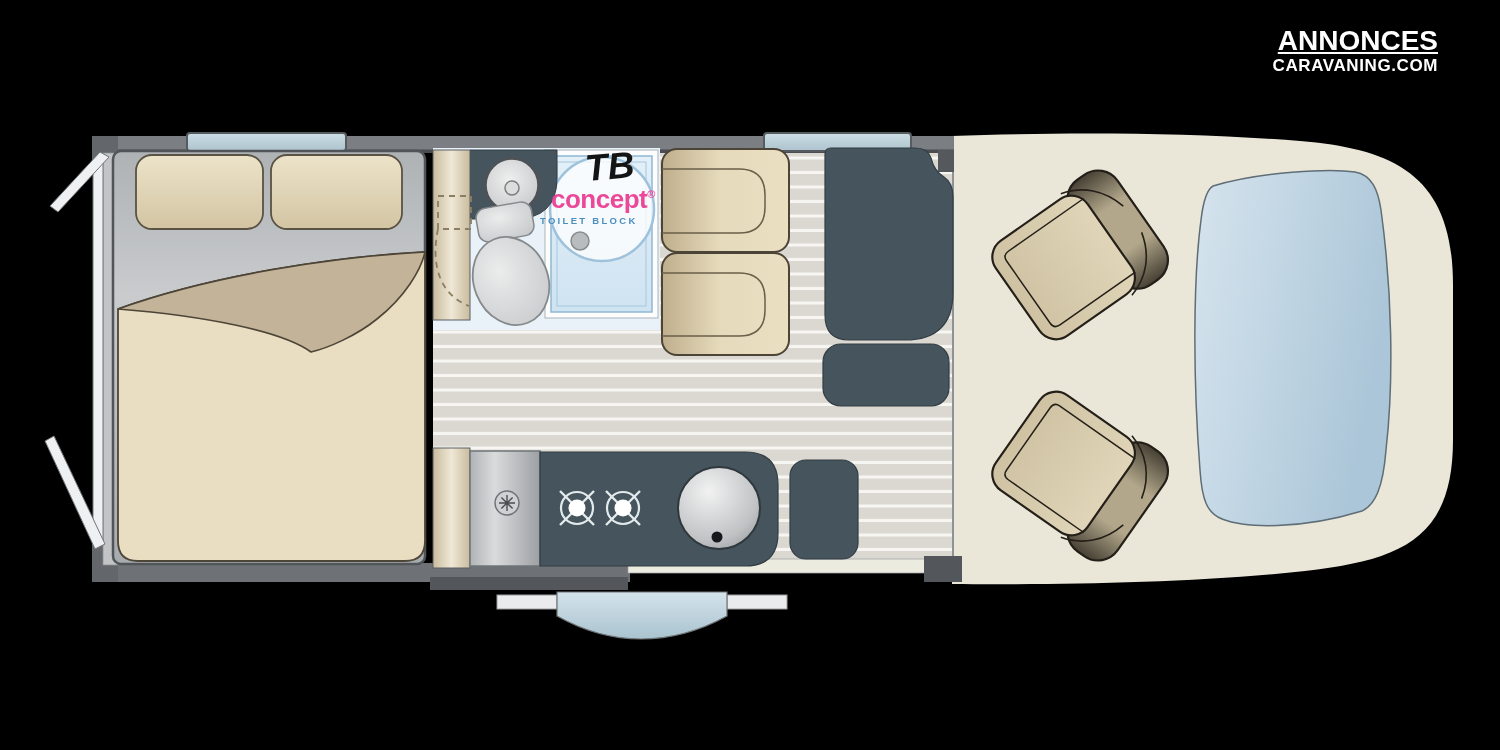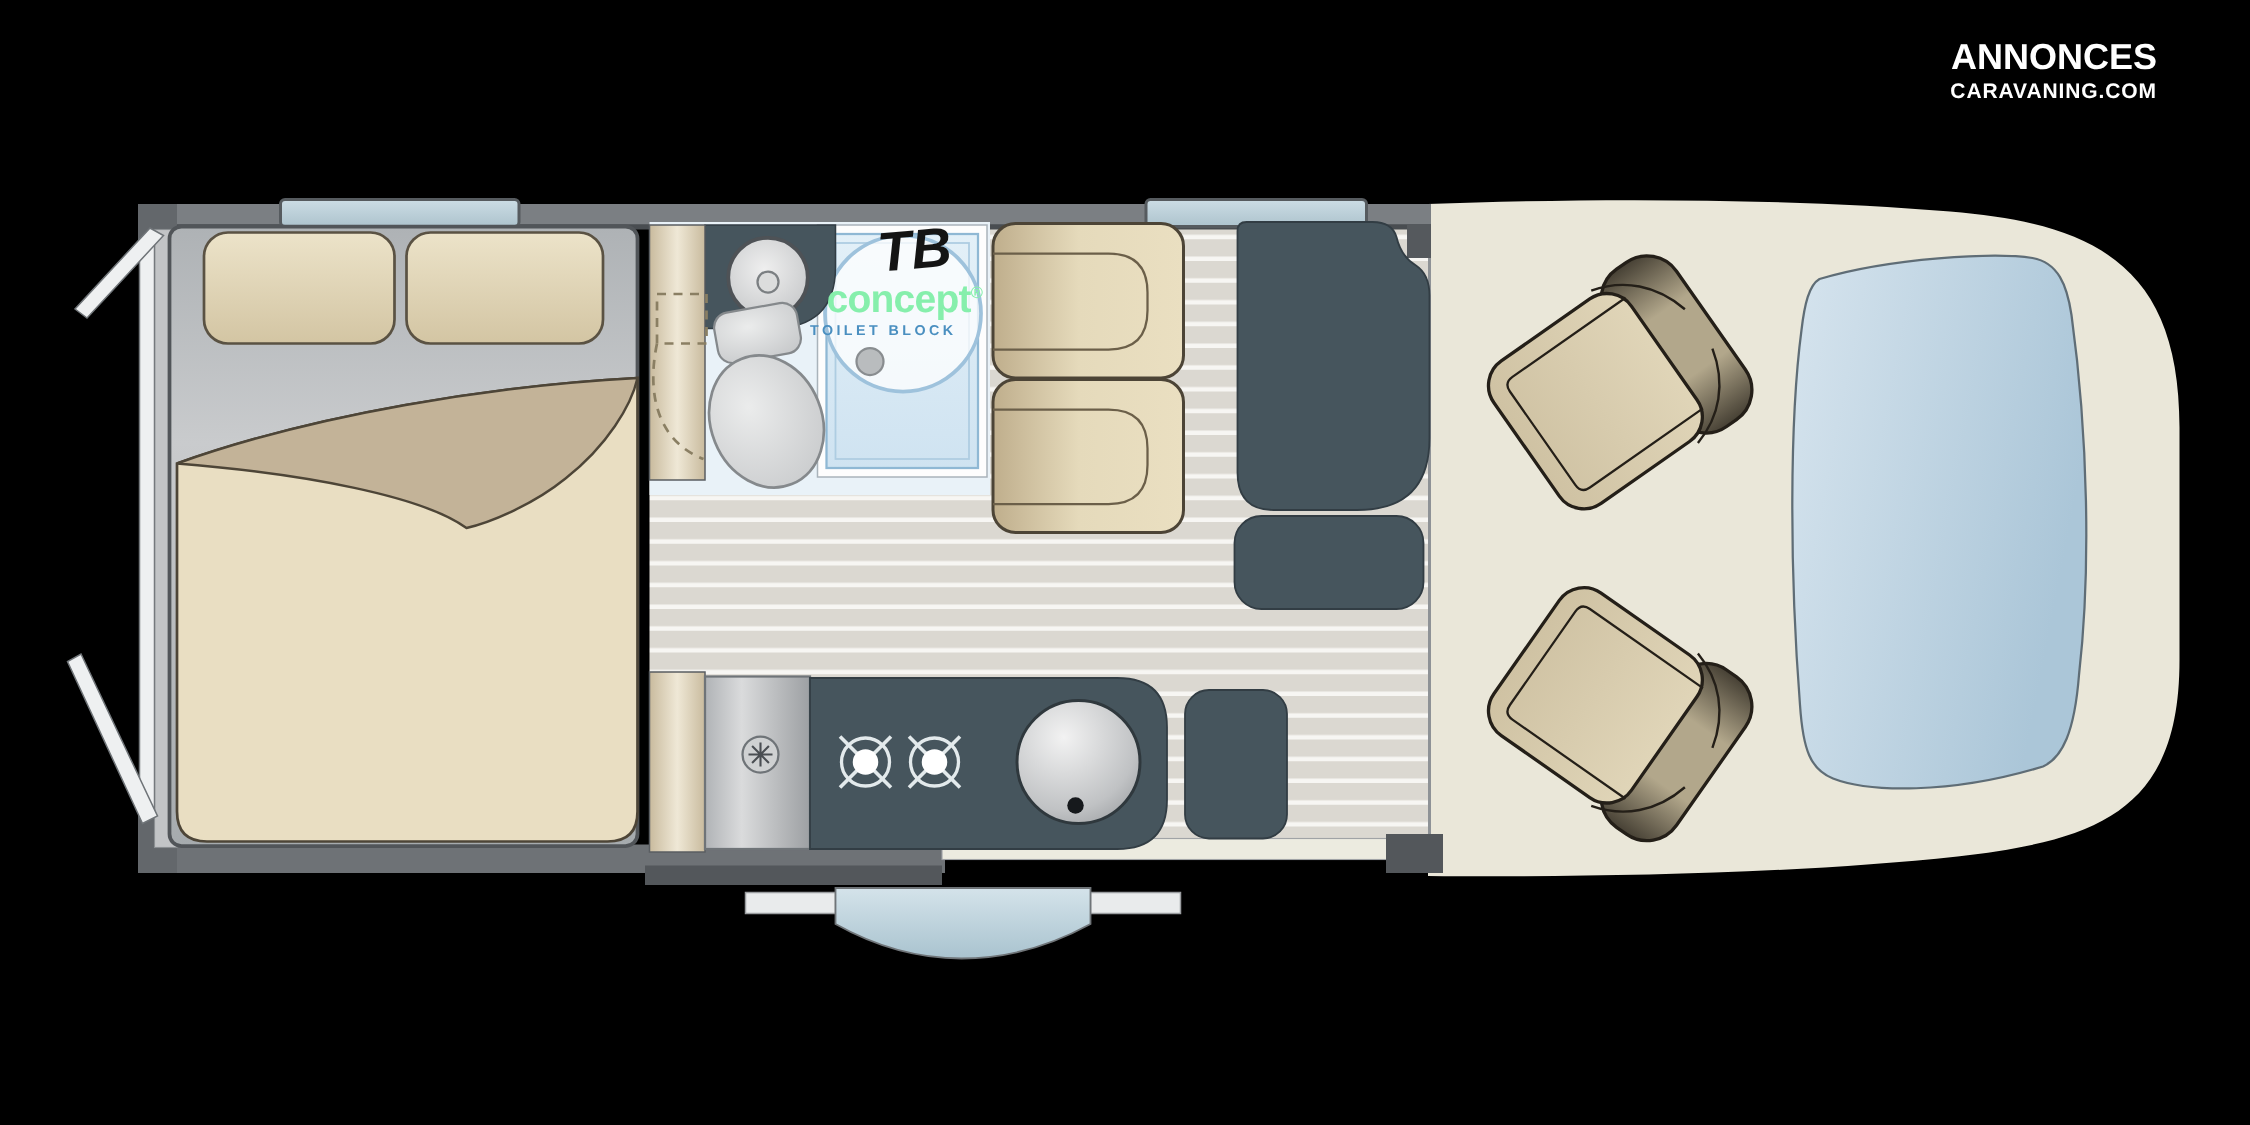--- a/index.html
+++ b/index.html
@@ -1,24 +1,24 @@
 <!DOCTYPE html>
 <html><head>
 <meta charset="utf-8">
 <style>
   html,body{margin:0;padding:0;background:#000;}
   #stage{position:relative;width:1500px;height:750px;background:#000;overflow:hidden;
          font-family:"Liberation Sans",sans-serif;}
   #plan-svg{position:absolute;left:0;top:0;}
   .watermark{position:absolute;top:27px;right:62px;text-align:right;color:#fff;z-index:5;}
-  .watermark .l1{display:block;font-size:24px;font-weight:bold;letter-spacing:0;line-height:1;}
-  .watermark .l2{display:block;font-size:14px;font-weight:bold;letter-spacing:.6px;margin-top:2px;line-height:1;}
+  .watermark .l1{display:block;font-size:28px;font-weight:bold;letter-spacing:0;line-height:1;text-decoration:underline;}
+  .watermark .l2{display:block;font-size:17px;font-weight:bold;letter-spacing:.6px;margin-top:2px;line-height:1;}
   .tb-abbr{position:absolute;left:585px;top:148px;font-size:37px;font-weight:bold;font-style:italic;
            color:#141414;transform:rotate(-5deg);z-index:6;line-height:1;}
-  .tb-name{position:absolute;left:551px;top:186px;font-size:26px;font-weight:bold;color:#86efac;
+  .tb-name{position:absolute;left:551px;top:186px;font-size:26px;font-weight:bold;color:#ec4899;
            letter-spacing:-.5px;z-index:6;line-height:1;}
   .tb-name sup{font-size:11px;font-weight:bold;}
   .tb-sub{position:absolute;left:540px;top:216px;font-size:9.5px;font-weight:bold;color:#4a8fc0;
           letter-spacing:2.3px;z-index:6;line-height:1;}
 </style>
 </head>
 <body>
 
 <div id="stage">
 

